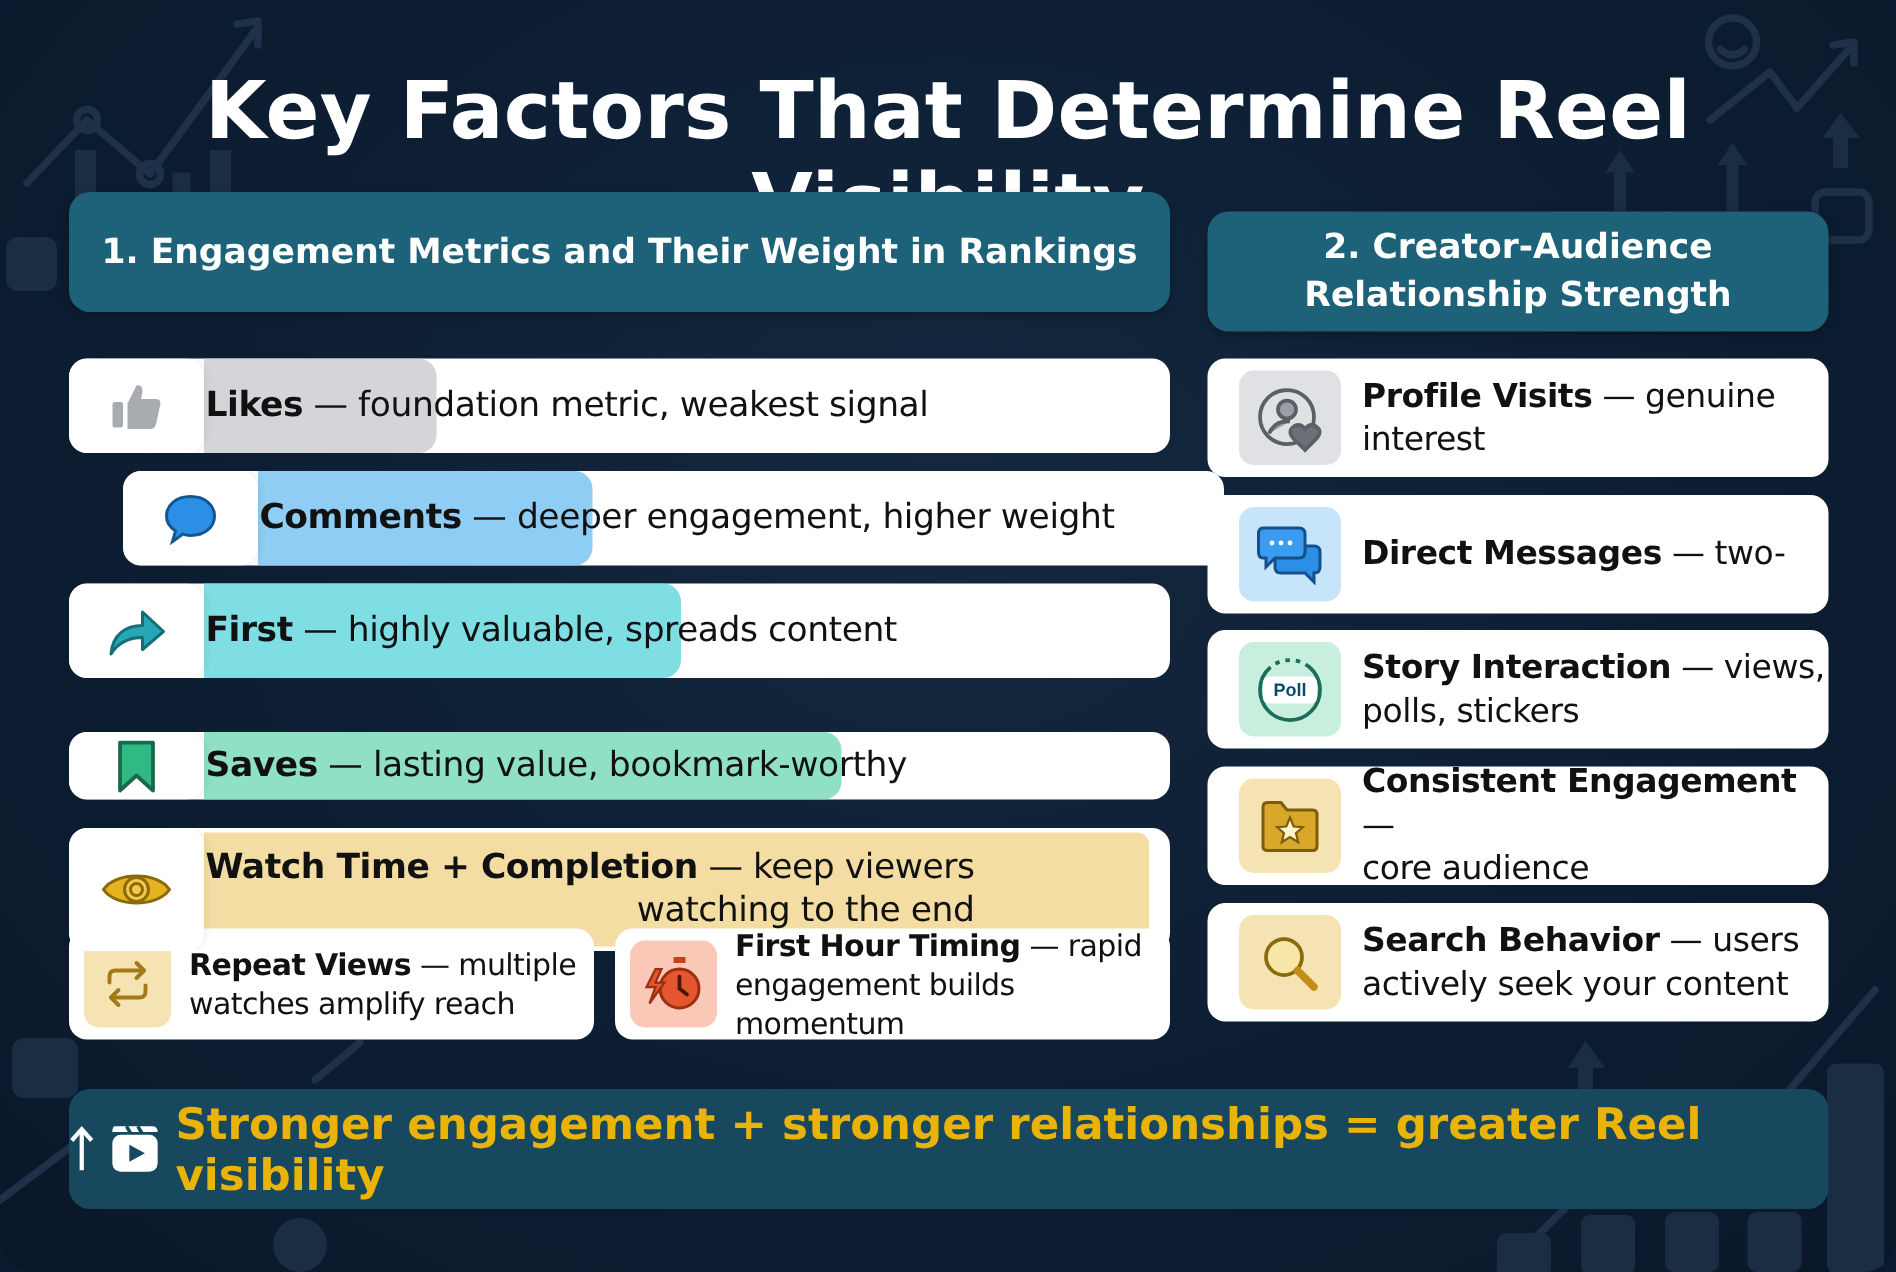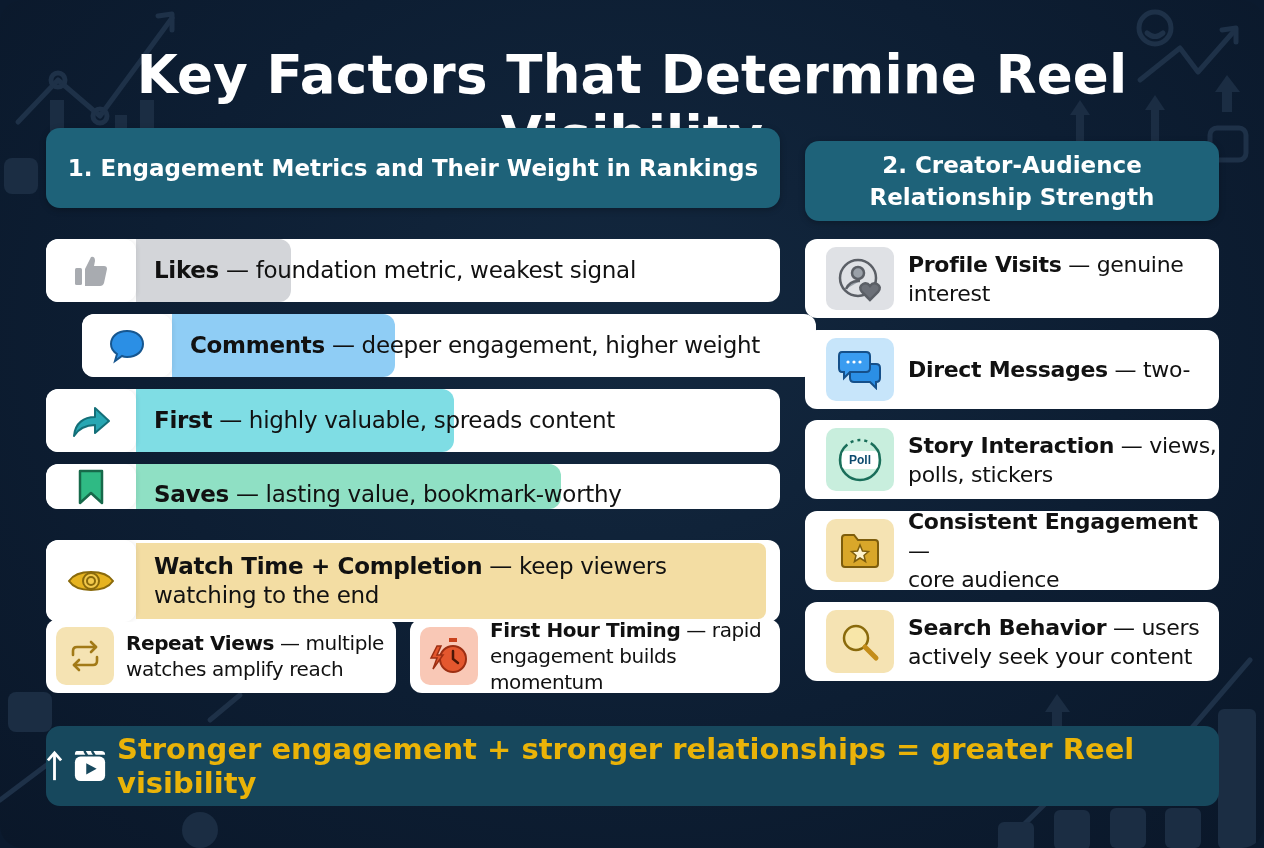--- a/index.html
+++ b/index.html
@@ -28,21 +28,21 @@
       position: absolute; left: 46px; width: 734px; background: #ffffff; border-radius: 12px; overflow: hidden;
       display: flex; align-items: center;
     }
     .metric .bar { position: absolute; left: 90px; top: 0; bottom: 0; border-radius: 0 12px 12px 0; }
     .metric .icon-box {
       position: relative; width: 90px; height: 100%; background: #ffffff; border-radius: 12px;
       display: flex; align-items: center; justify-content: center; z-index: 2;
       box-shadow: 2px 0 4px rgba(0,0,0,0.06);
     }
     .metric .text {
-      position: relative; z-index: 2; padding-left: 18px; font-size: 23px; color: #111; line-height: 29px;
+      position: relative; z-index: 2; padding-left: 1px; font-size: 23px; color: #111; line-height: 29px;
       font-family: "DejaVu Sans", sans-serif; letter-spacing: -0.3px;
     }
     .metric .text b { font-weight: 700; }
 
     .small-card {
       position: absolute; top: 619px; height: 74px; background: #fff; border-radius: 12px;
       display: flex; align-items: center; padding-left: 10px;
     }
     .small-card .sicon {
       width: 58px; height: 58px; border-radius: 10px; display: flex; align-items: center; justify-content: center; flex: 0 0 58px;
@@ -145,31 +145,31 @@
   <div class="metric" style="top:389px;height:63px;">
     <div class="bar" style="width:318px;background:#7fdde4;"></div>
     <div class="icon-box">
       <svg width="42" height="36" viewBox="0 0 42 36">
           <path d="M4,33 C5,20 14,14 25,14 L25,5 L39,18 L25,30 L25,22 C16,22 9,25 4,33 Z" fill="#27a7b3" stroke="#146f78" stroke-width="2" stroke-linejoin="round"></path>
         </svg>
     </div>
     <div class="text"><b>First</b> <span>— highly valuable, spreads content</span></div>
   </div>
 
-  <div class="metric" style="top:464px;height:45px;align-items:flex-end;">
+  <div class="metric" style="top:488px;height:45px;">
     <div class="bar" style="width:425px;background:#8fe0c4;"></div>
     <div class="icon-box">
       <svg width="28" height="38" viewBox="0 0 28 38">
           <path d="M3,3 L25,3 L25,35 L14,25 L3,35 Z" fill="#2fba84" stroke="#17694a" stroke-width="2.5" stroke-linejoin="round"></path>
         </svg>
     </div>
     <div class="text"><b>Saves</b> <span>— lasting value, bookmark-worthy</span></div>
   </div>
 
-  <div class="metric" style="top:540px;height:82px;">
+  <div class="metric" style="top:552px;height:82px;text-align:right;">
     <div class="bar" style="width:630px;background:#f3dda3;border-radius:0 8px 8px 0;top:3px;bottom:3px;"></div>
     <div class="icon-box">
       <svg width="48" height="30" viewBox="0 0 48 30">
           <path d="M2,15 C10,3 38,3 46,15 C38,27 10,27 2,15 Z" fill="#e6b320" stroke="#8a6a0b" stroke-width="2"></path>
           <circle cx="24" cy="15" r="8" fill="#f2c94c" stroke="#8a6a0b" stroke-width="2"></circle>
           <circle cx="24" cy="15" r="4" fill="none" stroke="#8a6a0b" stroke-width="2"></circle>
         </svg>
     </div>
     <div class="text"><b>Watch Time + Completion</b> <span>— keep viewers</span><br><span>watching to the end</span></div>
   </div>

